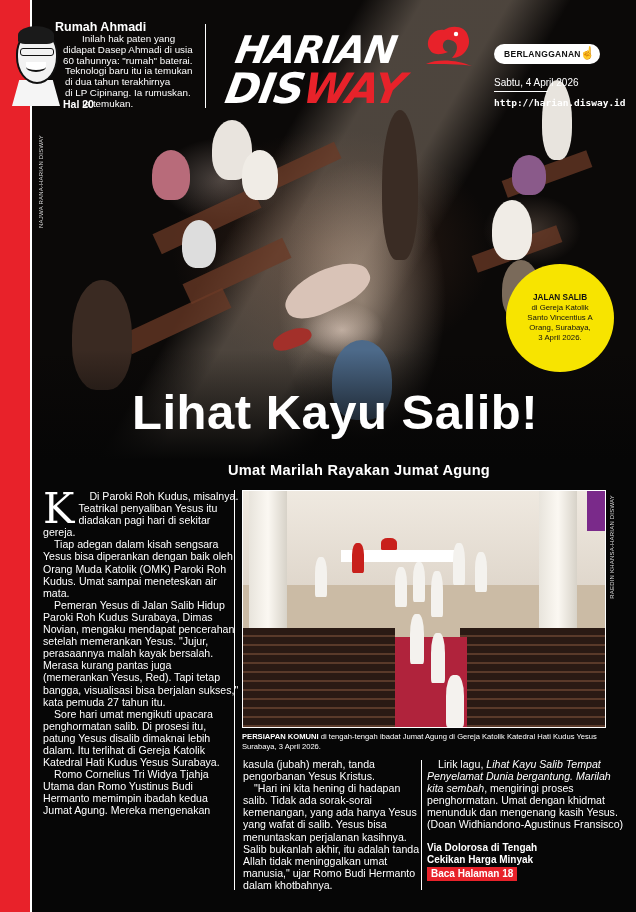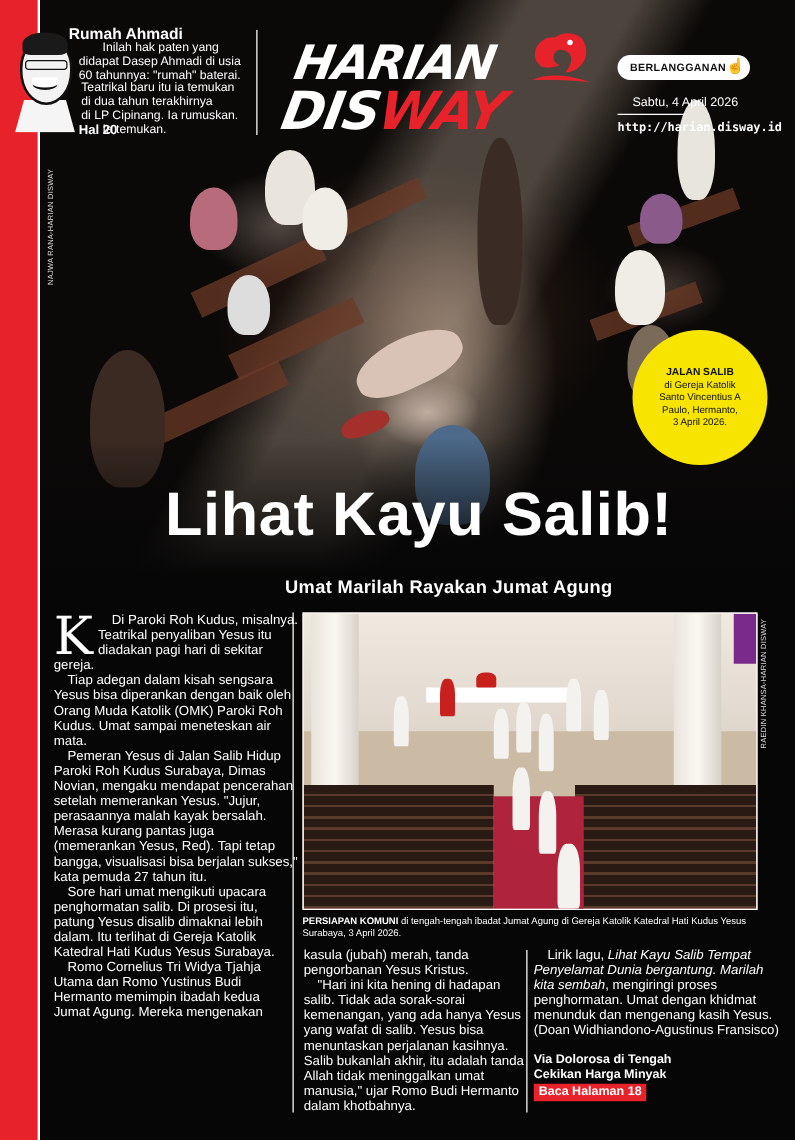--- a/index.html
+++ b/index.html
@@ -33,21 +33,21 @@
   .teaser-page { position:absolute; left:63px; top:98px; font-size:10.5px; font-weight:bold; }
   .vdivider { position:absolute; left:205px; top:24px; width:1px; height:84px; background:#fff; }
   .logo { position:absolute; left:226px; top:28px; width:250px; height:84px; }
   .logo .l1, .logo .l2 { position:absolute; font-family:"DejaVu Sans", sans-serif; font-weight:bold; font-style:italic; letter-spacing:-1px; transform:skewX(-10deg); }
   .logo .l1 { left:10px; top:0; font-size:38px; color:#fff; }
   .logo .l2 { left:0; top:36px; font-size:42px; color:#fff; }
   .logo .l2 .red { color:#e8222a; }
   .logo .emblem { position:absolute; left:196px; top:-4px; width:52px; height:48px; }
   .subscribe { position:absolute; left:494px; top:44px; width:106px; height:20px; background:#fff; color:#111; border-radius:10px; font-size:8.5px; font-weight:bold; letter-spacing:.3px; display:flex; align-items:center; justify-content:flex-start; padding-left:10px; box-sizing:border-box; }
   .subscribe .hand { position:absolute; right:4px; top:2px; font-size:12px; }
-  .date { position:absolute; left:494px; top:77px; font-size:10px; color:#fff;margin-left:12px; }
+  .date { position:absolute; left:494px; top:77px; font-size:10px; color:#fff; }
   .date-rule { position:absolute; left:494px; top:91px; width:54px; height:1px; background:#fff; }
   .url { position:absolute; left:494px; top:97px; font-family:"DejaVu Sans Mono", monospace; font-size:9.5px; font-weight:bold; color:#fff; }
   
   .badge { position:absolute; left:506px; top:264px; width:108px; height:108px; border-radius:50%; background:#f7e400; color:#111; display:flex; flex-direction:column; align-items:center; justify-content:center; text-align:center; font-size:7.8px; line-height:10px; }
   .badge b { font-size:8.2px; }
   
   .headline { position:absolute; left:0; width:636px; top:384px; text-align:center; padding-left:34px; box-sizing:border-box; font-size:49px; font-weight:bold; color:#fff; letter-spacing:0.5px; }
   .subhead { position:absolute; left:228px; top:462px; font-size:14.6px; font-weight:bold; color:#fff; letter-spacing:.3px; }
   
   .col { position:absolute; font-size:10.6px; line-height:12.1px; color:#fff; }
@@ -111,21 +111,21 @@
   <div class="face"></div>
   <div class="hair"></div>
   <div class="glasses"></div>
   <div class="smile"></div>
 </div>
 <div class="teaser-title">Rumah Ahmadi</div>
 <div class="teaser-body">
   <span class="ln">Inilah hak paten yang</span>
   <span class="ln" style="padding-left:3px">didapat Dasep Ahmadi di usia</span>
   <span class="ln" style="padding-left:3px">60 tahunnya: "rumah" baterai.</span>
-  <span class="ln" style="padding-left:5px">Teatrikal baru itu ia temukan</span>
+  <span class="ln" style="padding-left:5px">Teknologi baru itu ia temukan</span>
   <span class="ln" style="padding-left:5px">di dua tahun terakhirnya</span>
   <span class="ln" style="padding-left:5px">di LP Cipinang. Ia rumuskan.</span>
   <span class="ln">Ia temukan.</span>
 </div>
 <div class="teaser-page">Hal 20</div>
 <div class="vdivider"></div>
 
 <div class="logo">
   <span class="l1">HARIAN</span>
   <span class="l2"><span>DIS</span><span class="red">WAY</span></span>
@@ -140,21 +140,21 @@
   <span class="hand">☝</span>
 </div>
 <div class="date">Sabtu, 4 April 2026</div>
 <div class="date-rule"></div>
 <div class="url">http://harian.disway.id</div>
 
 <div class="badge">
   <b>JALAN SALIB</b>
   <span>di Gereja Katolik</span>
   <span>Santo Vincentius A</span>
-  <span>Paulo, Hermanto,</span>
+  <span>Orang, Surabaya,</span>
   <span>3 April 2026.</span>
 </div>
 
 <div class="headline">Lihat Kayu Salib!</div>
 <div class="subhead">Umat Marilah Rayakan Jumat Agung</div>
 
 <div class="col col1">
   <span class="dropcap">K</span>
   <p class="ind">Di Paroki Roh Kudus, misalnya. Teatrikal penyaliban Yesus itu diadakan pagi hari di sekitar gereja.</p>
   <p class="ind">Tiap adegan dalam kisah sengsara Yesus bisa diperankan dengan baik oleh Orang Muda Katolik (OMK) Paroki Roh Kudus. Umat sampai meneteskan air mata.</p>

